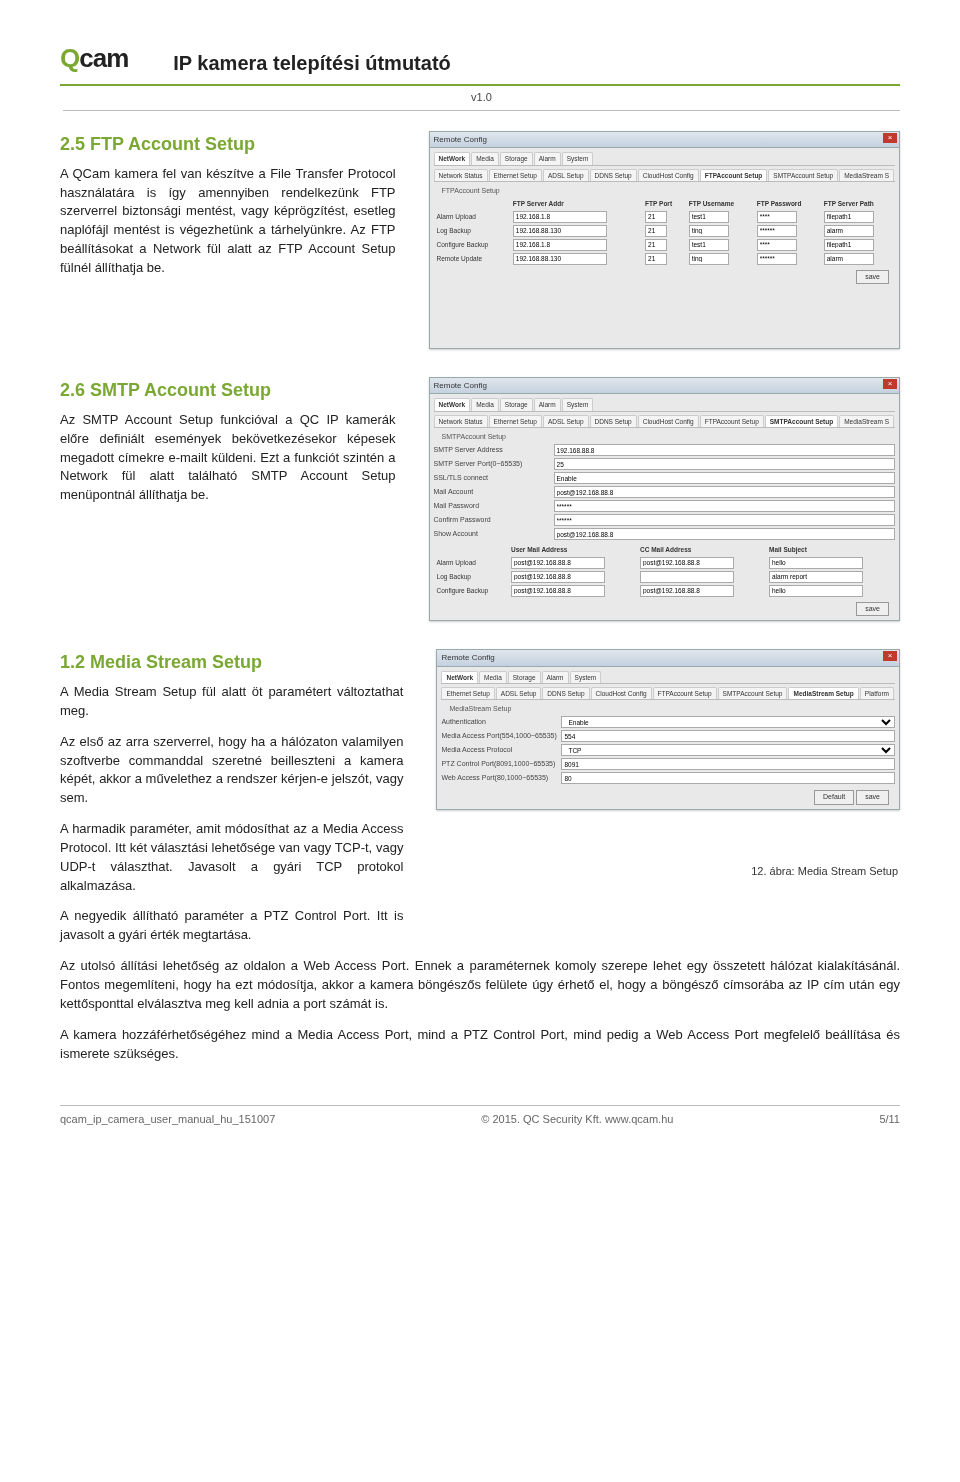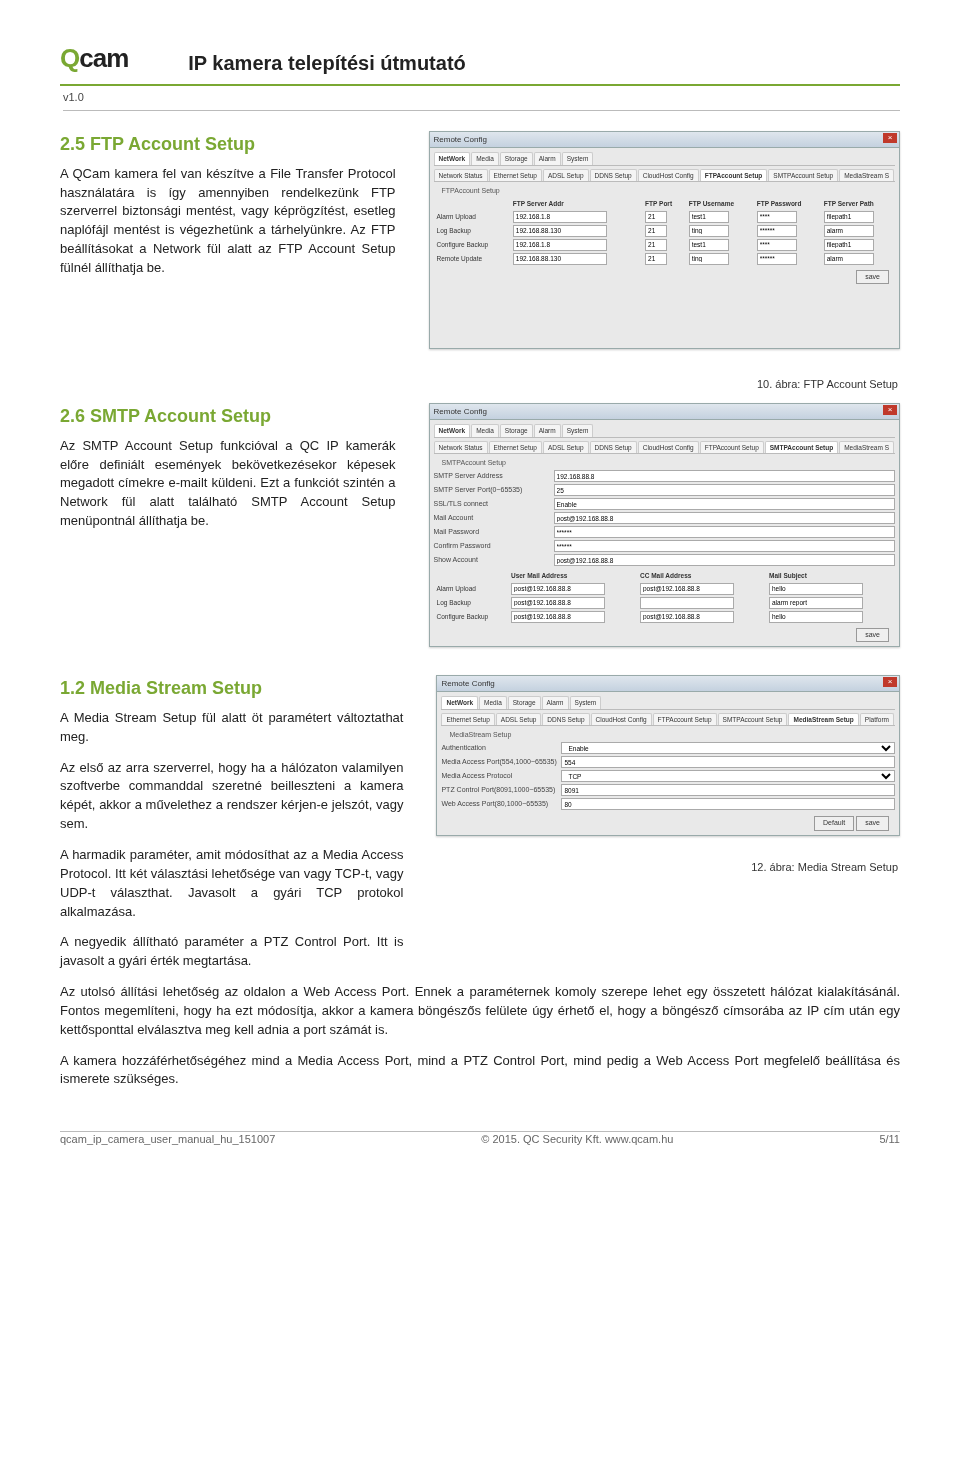--- a/index.html
+++ b/index.html
@@ -26,24 +26,24 @@
     font-size: 26px;
     font-weight: 700;
     color: #222;
     letter-spacing: -1px;
     text-align: right;
   }
   .logo-q { color: #7aa833; }
   .page-title {
     font-size: 20px;
     font-weight: 700;
-    margin-left: 60px;
+    margin-left: 45px;
     color: #222;
   }
-  .version { font-size: 11px; color: #444; margin: 4px 0 20px 3px; border-bottom: 1px solid #bbb; padding-bottom: 4px; }
+  .version { font-size: 11px; color: #444; margin: 4px 0 20px 3px; border-bottom: 1px solid #bbb; padding-bottom: 4px; text-align: center; }
   .section { margin-bottom: 28px; }
   .section-row { display: flex; align-items: flex-start; gap: 5px; }
   .text-col { flex: 1 1 55%; }
   .img-col { flex: 0 0 43%; padding-left: 28px; }
   h2 {
     font-size: 18px;
     font-weight: 700;
     color: #7aa833;
     margin-bottom: 8px;
   }
@@ -70,20 +70,21 @@
   .shot .btnrow { text-align: right; padding-right: 6px; }
   .shot .formrow { display: flex; align-items: center; margin-bottom: 2px; }
   .shot .lbl { width: 120px; color: #444; }
   .shot .val { flex: 1; }
   .footer {
     border-top: 1px solid #bbb;
     display: flex;
     justify-content: space-between;
     font-size: 11px;
     color: #666;
+    padding-top: 6px;
     margin-top: 42px;
   }
 </style>
 </head>
 <body>
 
 <div class="page">
 
   <div class="header">
     <span class="logo">
@@ -164,21 +165,20 @@
                 </tr>
           </tbody>
             </table>
           <div class="btnrow"><span class="btn">save</span></div>
           <div style="height:60px"></div>
         </div>
       </div>
     </div>
   </div>
 
-  <div class="caption">10. ábra: FTP Account Setup</div>
 
   <div class="section">
     <div class="section-row">
       <div class="text-col">
         <h2>2.6  SMTP Account Setup</h2>
         <p class="body-text">Az SMTP Account Setup funkcióval a QC IP kamerák előre definiált események bekövetkezésekor képesek megadott címekre e-mailt küldeni. Ezt a funkciót szintén a Network fül alatt található SMTP Account Setup menüpontnál állíthatja be.</p>
       </div>
       <div class="img-col">
         <div class="shot">
           <div class="titlebar"><span>Remote Config</span><span class="close">×</span></div>
@@ -308,21 +308,21 @@
           <div class="formrow">
               <span class="lbl">PTZ Control Port(8091,1000~65535)</span>
               <input class="val" value="8091" style="">
             </div>
           <div class="formrow">
               <span class="lbl">Web Access Port(80,1000~65535)</span>
               <input class="val" value="80" style="">
             </div>
           <div class="btnrow"><span class="btn">Default</span> <span class="btn">save</span></div>
         </div>
-        <div class="caption caption-left" style="margin-top:24px">12. ábra: Media Stream Setup</div>
+        <div class="caption caption-left" style="margin-top:54px">12. ábra: Media Stream Setup</div>
       </div>
     </div>
     <p class="body-text">Az utolsó állítási lehetőség az oldalon a Web Access Port. Ennek a paraméternek komoly szerepe lehet egy összetett hálózat kialakításánál. Fontos megemlíteni, hogy ha ezt módosítja, akkor a kamera böngészős felülete úgy érhető el, hogy a böngésző címsorába az IP cím után egy kettősponttal elválasztva meg kell adnia a port számát is.</p>
     <p class="body-text">A kamera hozzáférhetőségéhez mind a Media Access Port, mind a PTZ Control Port, mind pedig a Web Access Port megfelelő beállítása és ismerete szükséges.</p>
   </div>
 
   <div class="footer">
     <span>qcam_ip_camera_user_manual_hu_151007</span>
     <span>© 2015. QC Security Kft.   www.qcam.hu</span>
     <span>5/11</span>

